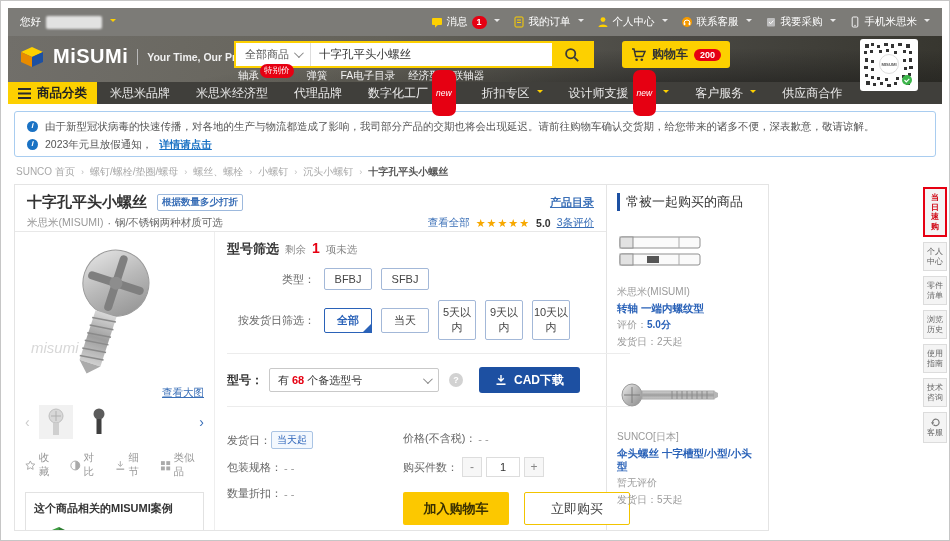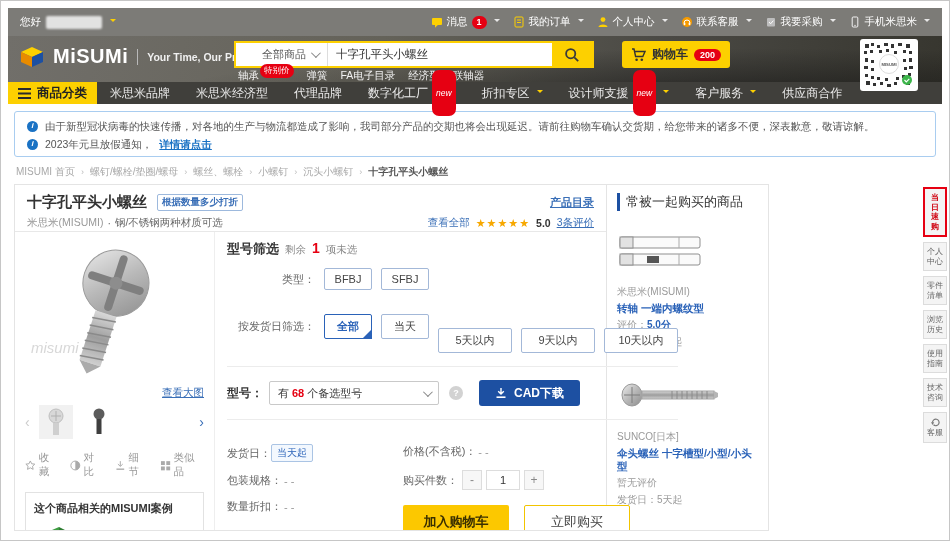--- a/index.html
+++ b/index.html
@@ -25,21 +25,21 @@
   
   .header{position:absolute;left:8px;top:36px;width:934px;height:46px;
           background:linear-gradient(100deg,#716f6a 0%,#646259 40%,#4a4944 70%,#37362f 100%);}
   .header::after{content:"";position:absolute;inset:0;
           background:radial-gradient(ellipse at 80% 120%,rgba(15,15,15,.55),transparent 55%);pointer-events:none;}
   .logo{position:absolute;left:12px;top:9px;display:flex;align-items:center;gap:9px;z-index:2;}
   .logo-text{color:#fff;font-size:20px;font-weight:bold;letter-spacing:.5px;}
   .logo-sep{width:1px;height:16px;background:#b9b9b9;}
   .tagline{color:#f0f0f0;font-size:10.5px;font-weight:bold;}
   .search-wrap{position:absolute;left:226px;top:5px;width:360px;height:27px;display:flex;
-               border:2px solid #fdd000;background:#fff;box-sizing:border-box;z-index:2;padding-left:17px;}
+               border:2px solid #fdd000;background:#fff;box-sizing:border-box;z-index:2;}
   .search-cat{width:74px;font-size:11px;color:#555;display:flex;align-items:center;justify-content:center;
               gap:5px;border-right:1px solid #ddd;cursor:pointer;}
   .chev-g{display:inline-block;width:6px;height:6px;border-right:1px solid #888;border-bottom:1px solid #888;
           transform:rotate(45deg) translateY(-2px);}
   .search-input{flex:1;border:0;outline:none;font-size:11.5px;padding:0 8px;color:#333;min-width:0;
                 font-family:"Liberation Sans","DejaVu Sans",sans-serif;}
   .search-btn{width:40px;background:#fdd000;border:0;display:flex;align-items:center;justify-content:center;cursor:pointer;}
   .qlinks{position:absolute;left:230px;top:33px;display:flex;gap:13px;font-size:10.5px;color:#f2f2f2;
           align-items:center;z-index:2;}
   .qlink{color:#f2f2f2;display:flex;align-items:flex-start;gap:1px;}
@@ -110,21 +110,21 @@
   
   .cfg-col{flex:1;padding:8px 12px;box-sizing:border-box;}
   .f-title-row{display:flex;align-items:baseline;gap:6px;}
   .f-title{font-size:13px;font-weight:bold;color:#333;margin:0;}
   .f-remain{font-size:10.5px;color:#888;}
   .f-count{color:#e60012;font-size:14px;font-weight:bold;}
   .f-row{display:flex;align-items:center;margin-top:10px;}
   .f-label{width:88px;min-width:88px;text-align:right;font-size:11px;color:#666;}
   .opt{border:1px solid #a3b8d8;background:#fff;color:#444;font-size:11px;padding:4px 0;width:48px;
        text-align:center;margin-left:9px;border-radius:2px;position:relative;cursor:pointer;box-sizing:border-box;}
-  .opt.wide{width:74px;margin-top:28px;}
+  .opt.wide{width:38px;}
   .opt.sel{border-color:#2a62b8;color:#2a62b8;font-weight:bold;}
   .opt.sel::after{content:"";position:absolute;right:-1px;bottom:-1px;border:5px solid transparent;
                   border-right-color:#2a62b8;border-bottom-color:#2a62b8;}
   .divider{border-top:1px solid #ececec;margin:13px 0;}
   .model-row{display:flex;align-items:center;}
   .m-label{font-size:12px;font-weight:bold;color:#333;}
   .m-select{width:170px;height:24px;border:1px solid #c9c9c9;border-radius:2px;display:flex;align-items:center;
             padding:0 8px;font-size:11px;color:#333;box-sizing:border-box;margin-left:6px;cursor:pointer;}
   .m-count{color:#e60012;margin:0 3px;font-weight:bold;}
   .m-caret{margin-left:auto;}
@@ -401,21 +401,21 @@
     <span>由于新型冠状病毒的快速传播，对各地的生产与物流都造成了影响，我司部分产品的交期也将会出现延迟。请前往购物车确认交货期，给您带来的诸多不便，深表歉意，敬请谅解。</span>
   </div>
   <div class="notice-row">
     <span class="info-dot">i</span>
     <span>2023年元旦放假通知，</span>
     <a class="notice-link">详情请点击</a>
   </div>
 </div>
 
 <div class="crumbs">
-  <a class="crumb">MISUMI 首页</a>
+  <a class="crumb">SUNCO 首页</a>
   <span class="crumb-sep">›</span>
   <a class="crumb">螺钉/螺栓/垫圈/螺母</a>
   <span class="crumb-sep">›</span>
   <a class="crumb">螺丝、螺栓</a>
   <span class="crumb-sep">›</span>
   <a class="crumb">小螺钉</a>
   <span class="crumb-sep">›</span>
   <a class="crumb">沉头小螺钉</a>
   <span class="crumb-sep">›</span>
   <span class="crumb-last">十字孔平头小螺丝</span>

